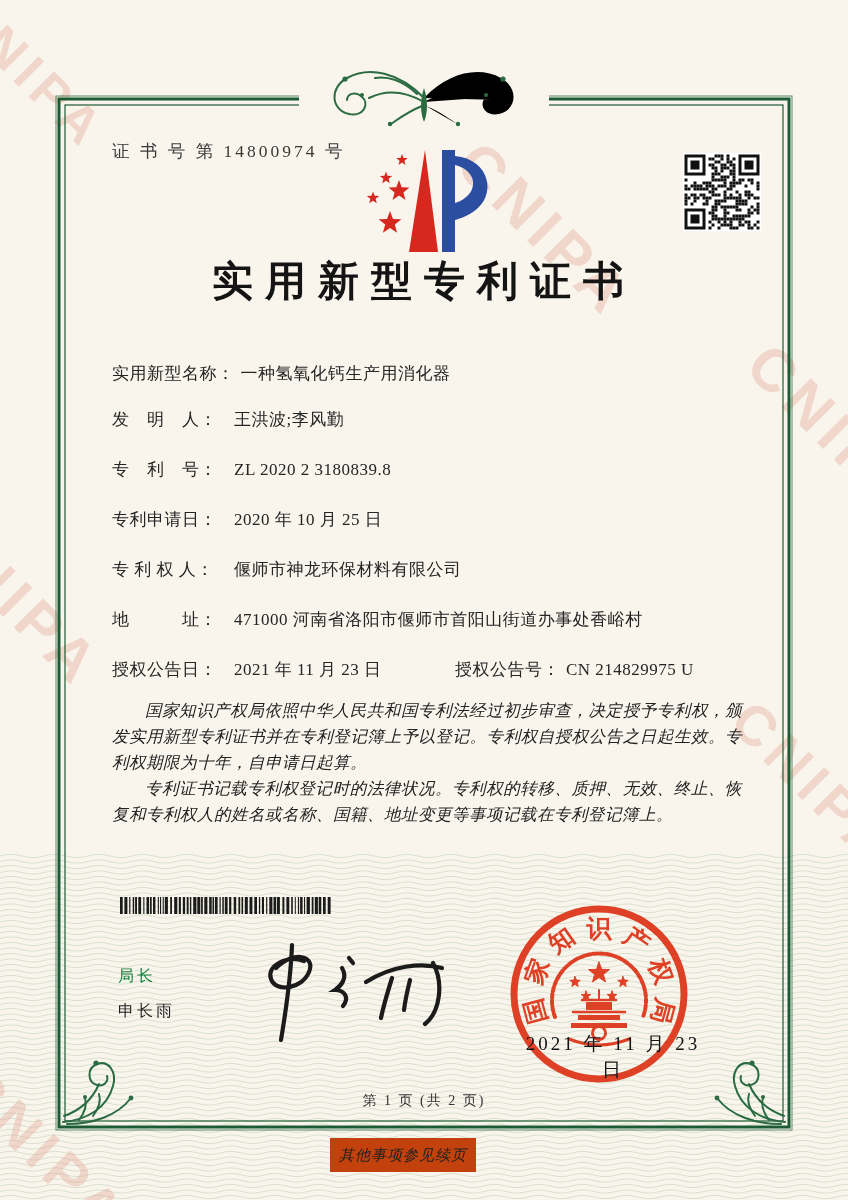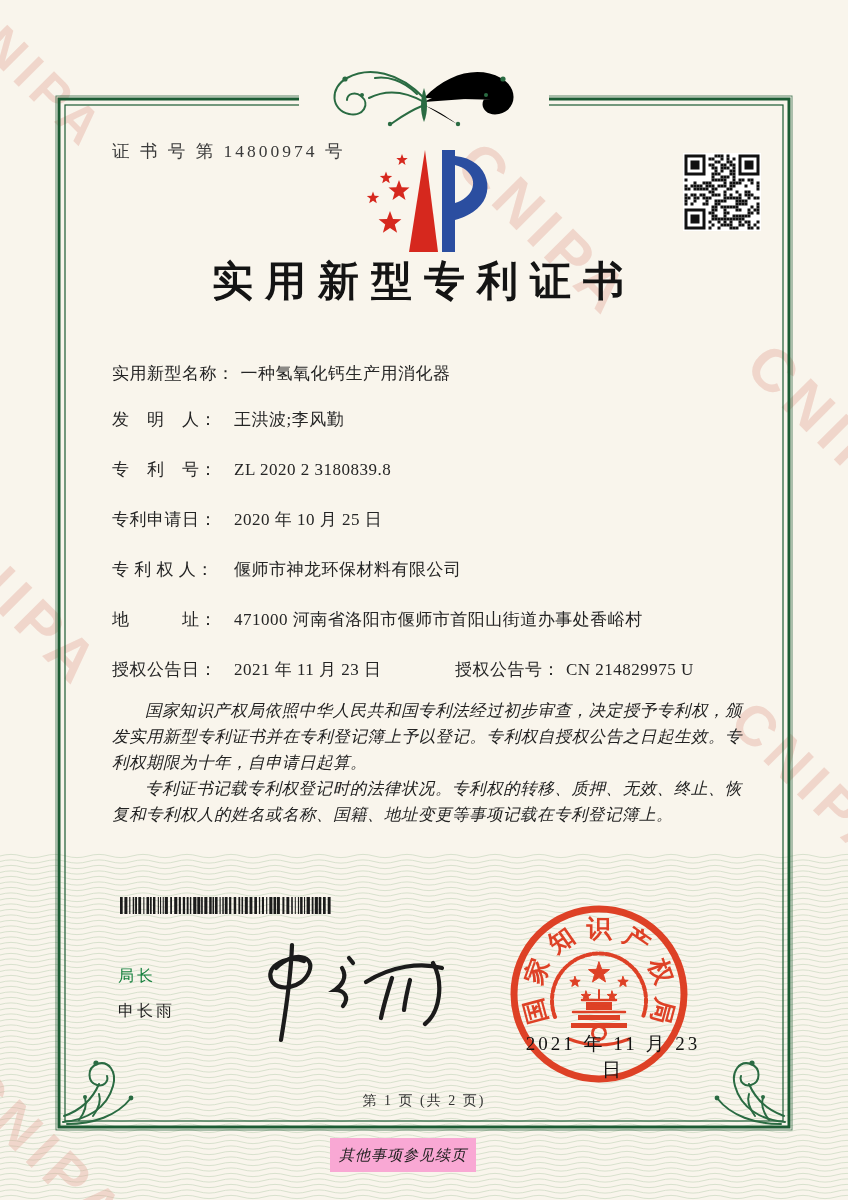--- a/index.html
+++ b/index.html
@@ -20,21 +20,21 @@
   .paras{left:112px;top:698px;width:630px;font-size:16.5px;line-height:26px;font-style:italic;
          letter-spacing:.5px;text-align:justify;color:#222;}
   .paras p{margin:0;text-indent:2em;}
   .sig-title{left:118px;top:966px;font-family:"Liberation Sans","DejaVu Sans",sans-serif;
              font-size:16px;letter-spacing:3px;color:#15803d;}
   .sig-name{left:118px;top:1001px;font-family:Liberation Serif, serif;
             font-size:16px;letter-spacing:3px;color:#1f1f1f;}
   .seal-date{left:524px;top:1031px;width:178px;text-align:center;font-size:19px;letter-spacing:3px;
              color:#131313;z-index:8;}
   .page-num{left:0;top:1092px;width:848px;text-align:center;font-size:14px;letter-spacing:2px;color:#333;}
-  .cont-box{left:330px;top:1138px;width:146px;height:34px;background:#f9a8d4;display:flex;
+  .cont-box{left:330px;top:1138px;width:146px;height:34px;background:#c2410c;display:flex;
             align-items:center;justify-content:center;}
   .cont-box span{font-size:15px;font-style:italic;letter-spacing:1px;color:#222;}
 </style>
 </head>
 <body>
 
 <div class="page">
 
   <svg id="waves" class="abs" style="left:0;top:852px;" width="848" height="348" viewBox="0 0 848 348">
       <path d="M0,4.0 q11,-3.2 22,0 q11,3.2 22,0 q11,-3.2 22,0 q11,3.2 22,0 q11,-3.2 22,0 q11,3.2 22,0 q11,-3.2 22,0 q11,3.2 22,0 q11,-3.2 22,0 q11,3.2 22,0 q11,-3.2 22,0 q11,3.2 22,0 q11,-3.2 22,0 q11,3.2 22,0 q11,-3.2 22,0 q11,3.2 22,0 q11,-3.2 22,0 q11,3.2 22,0 q11,-3.2 22,0 q11,3.2 22,0 q11,-3.2 22,0 q11,3.2 22,0 q11,-3.2 22,0 q11,3.2 22,0 q11,-3.2 22,0 q11,3.2 22,0 q11,-3.2 22,0 q11,3.2 22,0 q11,-3.2 22,0 q11,3.2 22,0 q11,-3.2 22,0 q11,3.2 22,0 q11,-3.2 22,0 q11,3.2 22,0 q11,-3.2 22,0 q11,3.2 22,0 q11,-3.2 22,0 q11,3.2 22,0 q11,-3.2 22,0 q11,3.2 22,0" stroke="#cfdcc6" stroke-width="1" fill="none" opacity="0.8"></path>

